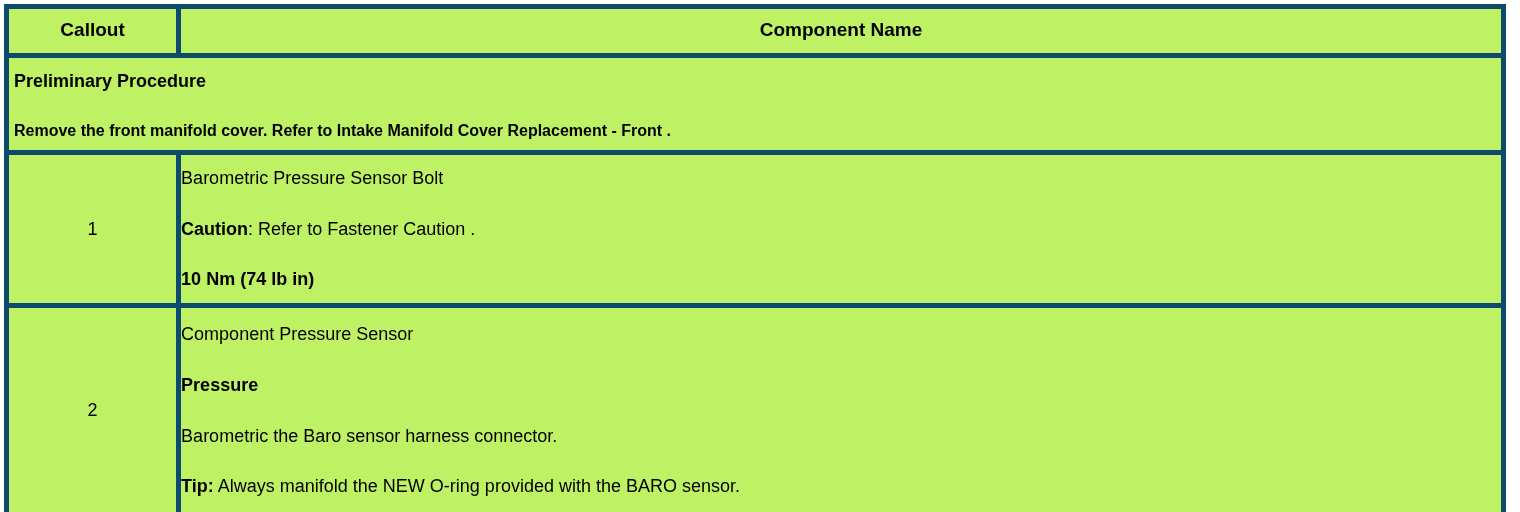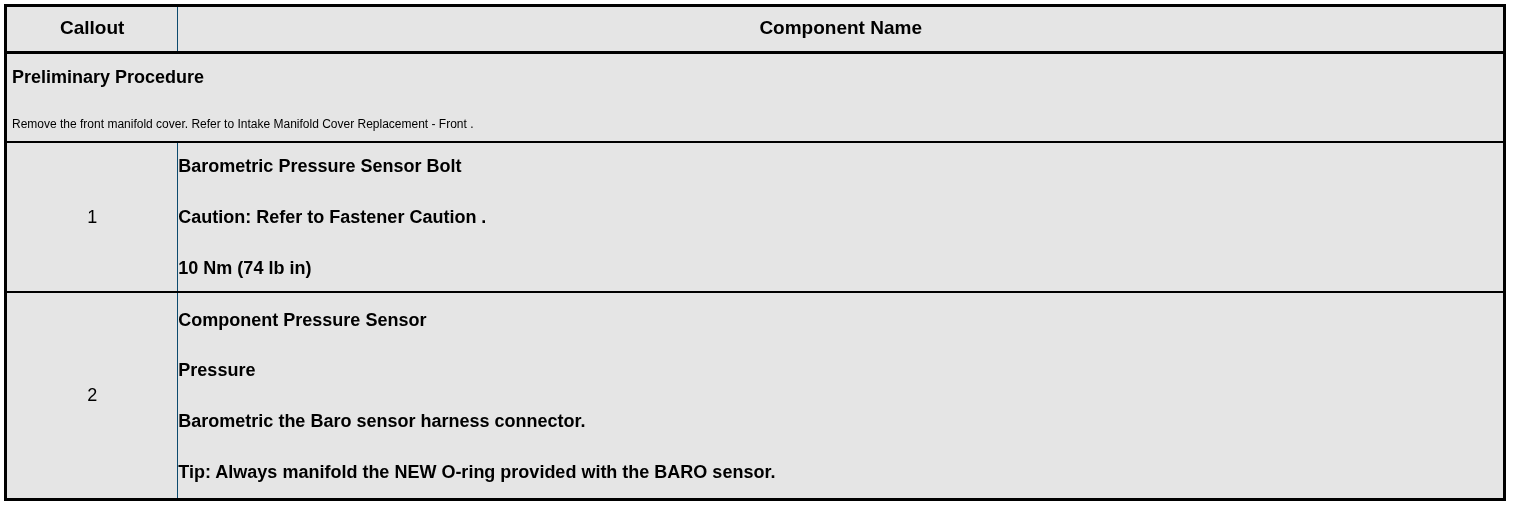--- a/index.html
+++ b/index.html
@@ -29,24 +29,24 @@
     top: 4px;
     width: 1502px;
     border-collapse: collapse;
     table-layout: fixed;
     background: #ffffff;
     border: 3px solid #000000;
   }
 
   table.proc-table td,
   table.proc-table th {
-    border: 1px solid #0c4a6e;
+    border: 5px solid #0c4a6e;
     vertical-align: middle;
     padding: 0;
-    background: #e5e5e5;
+    background: #bef264;
   }
 
   
   col.col-callout { width: 172px; }
   col.col-name    { width: 1324px; }
 
   
   tr.head-row th {
     border-bottom: 3px solid #000000;
     height: 38px;
@@ -63,24 +63,24 @@
     padding: 13px 5px 10px 5px;
     vertical-align: top;
   }
   .prelim-title {
     font-weight: bold;
     font-size: 18px;
     line-height: 1.15;
     margin: 0 0 0 0;
   }
   .prelim-body {
-    font-size: 12px;
+    font-size: 16px;
     line-height: 1.15;
     margin: 30px 0 0 0;
-    font-weight: normal;
+    font-weight: bold;
   }
 
   
   td.callout-cell {
     text-align: center;
     vertical-align: middle;
     font-size: 18px;
     font-weight: normal;
     border-right: 1px solid #000000;
   }
@@ -95,21 +95,21 @@
   tr.row-2 td { height: 205px; }
 
   .line {
     font-size: 18px;
     line-height: 1.15;
     margin: 0 0 0 0;
     white-space: nowrap;
   }
   .line + .line { margin-top: 30px; }
   .b { font-weight: bold; }
-  .n { font-weight: bold; }
+  .n { font-weight: normal; }
 </style>
 </head>
 <body>
 
 <div class="page">
 
   <table class="proc-table">
     <colgroup>
       <col class="col-callout">
       <col class="col-name">

